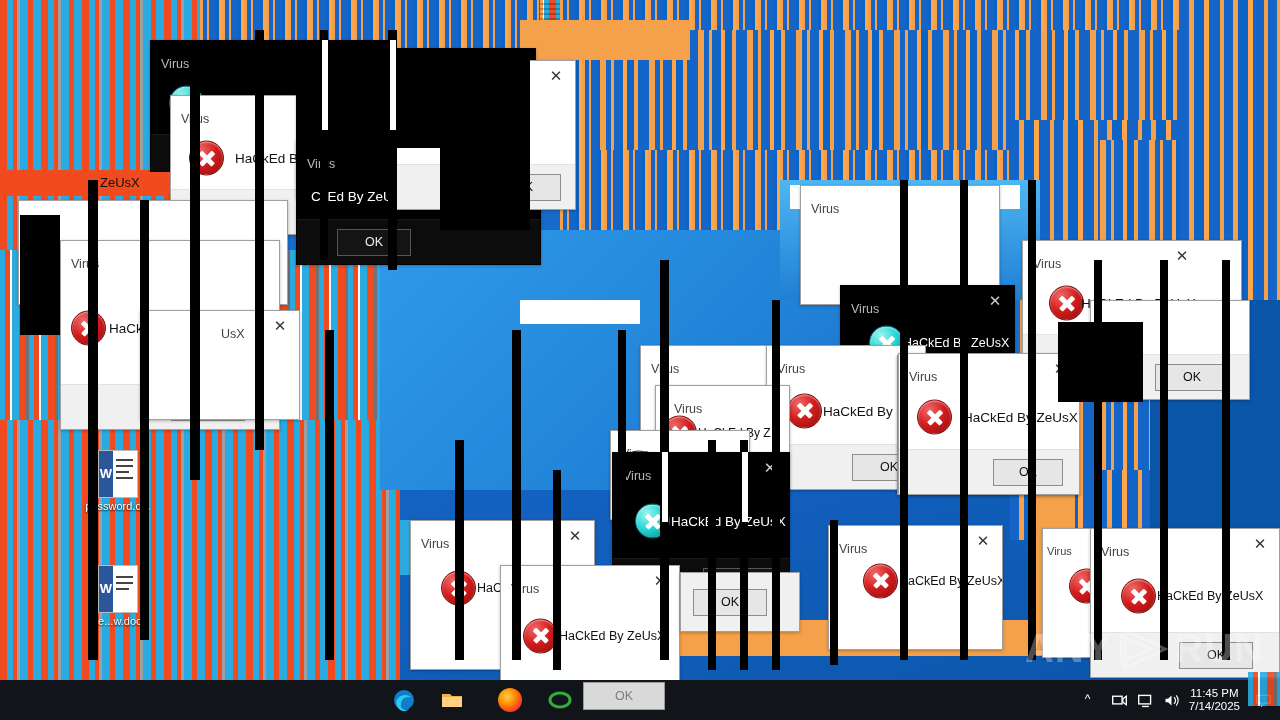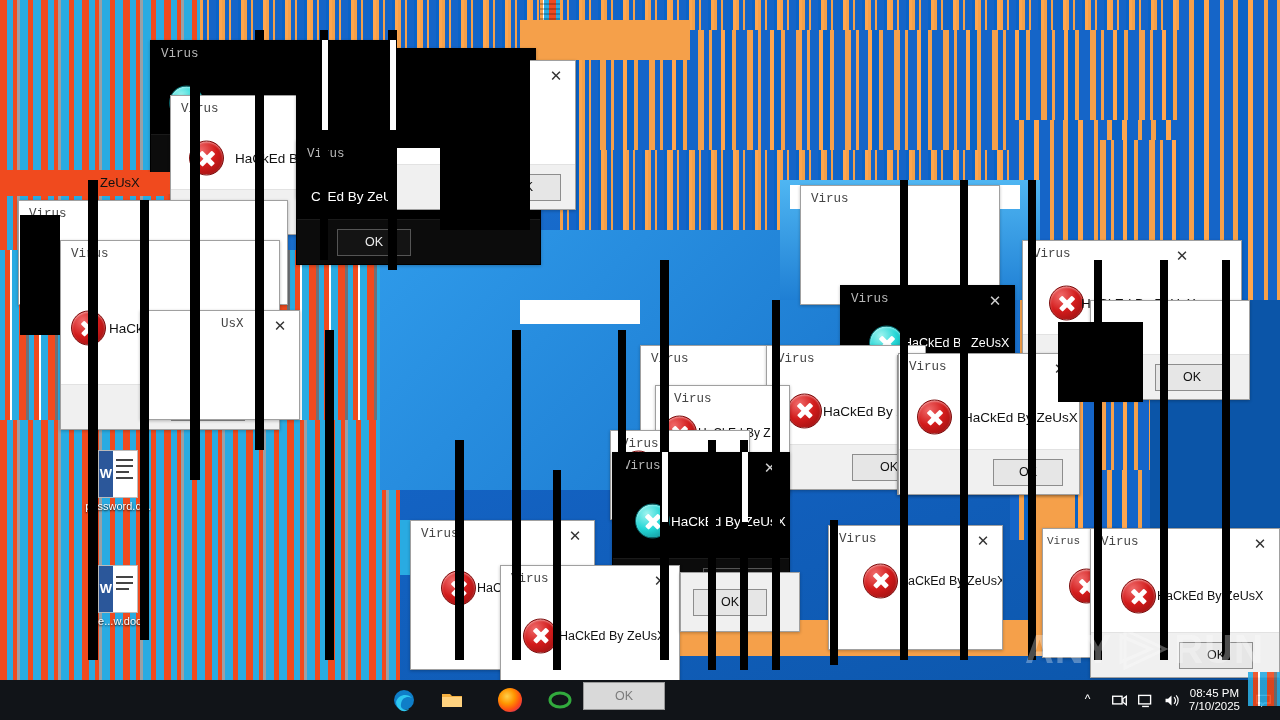--- a/index.html
+++ b/index.html
@@ -31,21 +31,21 @@
       background-blend-mode:multiply;}
   .bluewash{background:linear-gradient(160deg,#1f7fd4 0%,#1565C8 45%,#0B55A8 100%);}
   .blackbar{background:#000;}
   .whitebar{background:#fff;}
   .greybar{background:#c9ccd1;}
 
   
   .dlg{position:absolute;background:#fff;border:1px solid #a0a0a0;
        box-shadow:0 1px 3px rgba(0,0,0,.25);box-sizing:border-box;overflow:hidden;}
   .dlg .tb{height:30px;position:relative;}
-  .dlg .ttl{position:absolute;left:10px;top:6px;font-size:12.5px;color:#444;white-space:nowrap;font-family:Liberation Mono, monospace;}
+  .dlg .ttl{position:absolute;left:10px;top:16px;font-size:12.5px;color:#444;white-space:nowrap;}
   .dlg .x{position:absolute;right:0;top:0;width:38px;height:30px;color:#333;
           font-size:15px;line-height:30px;text-align:center;font-family:"DejaVu Sans",sans-serif;}
   .dlg .body{position:absolute;left:0;right:0;top:30px;bottom:44px;}
   .dlg .ico{position:absolute;left:18px;top:50%;transform:translateY(-50%);
             width:33px;height:33px;border-radius:50%;
             background:radial-gradient(circle at 33% 28%,#f06a6a 0%,#d21b1b 48%,#8d0f0f 100%);
             border:1px solid #7d0d0d;box-shadow:inset 0 1px 2px rgba(255,255,255,.55);}
   .dlg .ico::before,.dlg .ico::after{content:"";position:absolute;left:50%;top:50%;
             width:18px;height:4.5px;background:#fff;border-radius:1px;}
   .dlg .ico::before{transform:translate(-50%,-50%) rotate(45deg);}
@@ -71,21 +71,21 @@
   #taskbar{position:absolute;left:0;bottom:0;width:1280px;height:40px;background:#111418;}
   .tbicon{position:absolute;top:8px;width:24px;height:24px;}
   #tray{position:absolute;right:8px;top:0;height:40px;display:flex;align-items:center;gap:9px;}
   #clock{color:#fff;font-size:11.5px;line-height:13px;text-align:center;}
   .trayico{width:17px;height:17px;color:#fff;}
   
   .dicon{position:absolute;width:76px;text-align:center;}
   .dicon .lbl{font-size:11px;color:#fff;text-shadow:0 1px 2px #000;margin-top:2px;
               line-height:12px;word-break:break-all;}
   
-  #wm{position:absolute;right:16px;bottom:48px;display:flex;align-items:center;gap:5px;
+  #wm{position:absolute;right:16px;bottom:48px;display:flex;gap:5px;
       opacity:.30;pointer-events:none;}
   #wm .wt{font-size:40px;font-weight:bold;color:#fff;letter-spacing:1px;
           font-family:"Liberation Sans",sans-serif;}
 </style>
 </head>
 <body>
 
 <div id="screen">
 
   <div class="glitch bluewash" style="left:0;top:0;width:1280px;height:720px;"></div>
@@ -493,22 +493,22 @@
         </svg>
       <svg class="trayico" viewBox="0 0 20 20">
         <rect x="2" y="4" width="14" height="10" fill="none" stroke="#fff" stroke-width="1.6"></rect>
         <path d="M6 17h8" stroke="#fff" stroke-width="1.6"></path>
         </svg>
       <svg class="trayico" viewBox="0 0 20 20">
         <path d="M3 8h3l4-4v12l-4-4H3z" fill="#fff"></path>
         <path d="M13 6a6 6 0 010 8M15.5 4a9 9 0 010 12" fill="none" stroke="#fff" stroke-width="1.4"></path>
         </svg>
       <div id="clock">
-        <div>08:45 PM</div>
-        <div>7/10/2025</div>
+        <div>11:45 PM</div>
+        <div>7/14/2025</div>
       </div>
       <svg class="trayico" viewBox="0 0 20 20" style="margin-left:6px;">
         <path d="M2 4h16v9H11l-3 3v-3H2z" fill="none" stroke="#fff" stroke-width="1.6"></path>
         </svg>
     </div>
   </div>
 
   <div class="glitch stripesD" style="left:1248px;top:672px;width:32px;height:34px;opacity:.9;"></div>
 
 </div>

